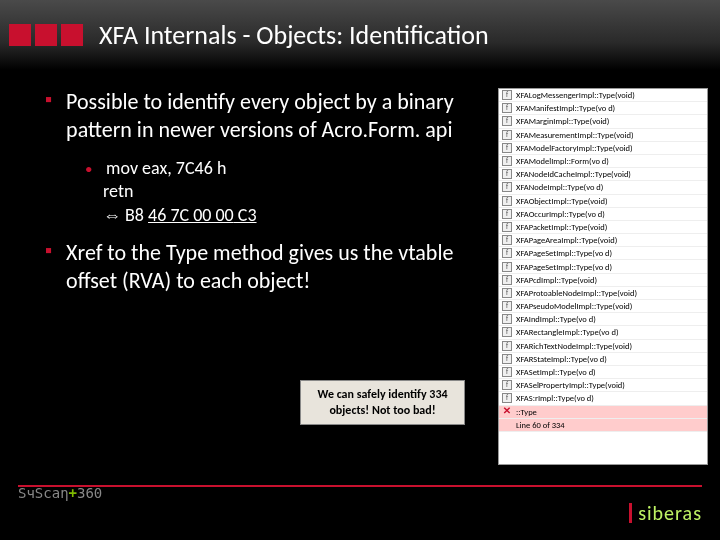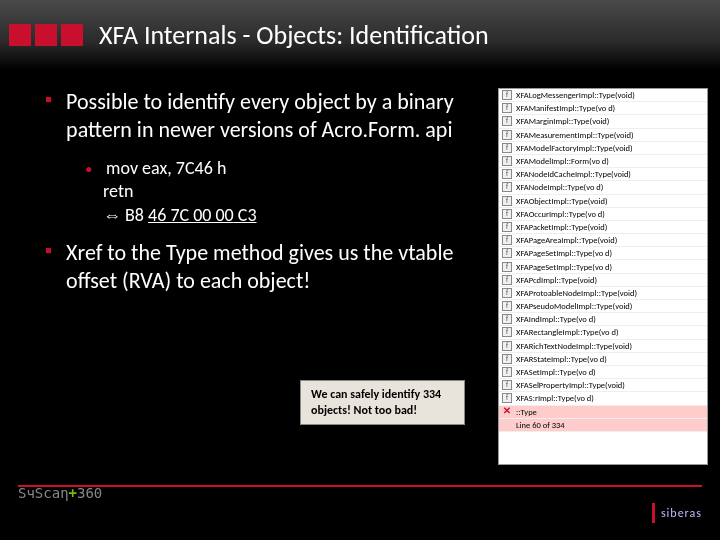--- a/index.html
+++ b/index.html
@@ -10,31 +10,31 @@
 .body{display:flex;padding:18px 12px 0 45px;height:395px}
 .left{flex:1;padding-right:8px}
 .right{width:210px;background:#fff;border:1px solid #999;font-size:9px;color:#000}
 .bp{display:flex;margin-bottom:14px}
 .bp .bm{color:#c8102e;font-size:20px;margin-right:14px;line-height:1.1}
 .bp .txt{font-size:22px;line-height:1.25}
 .sub{margin-left:40px;margin-bottom:12px}
 .sub .sbm{color:#c8102e;font-size:15px;margin-right:10px}
 .sub .stxt{font-size:18px;line-height:1.3}
 .subline{margin-left:18px}
-.callout{position:absolute;left:300px;top:380px;background:#e8e4dc;border:1px solid #888;padding:6px 10px;font-size:12px;color:#000;font-weight:bold;width:165px;line-height:1.3}
+.callout{position:absolute;left:300px;top:380px;background:#e8e4dc;border:1px solid #888;padding:6px 10px;font-size:12px;color:#000;font-weight:bold;width:165px;text-align:center;line-height:1.3}
 .arrow{position:absolute;left:340px;top:360px;color:#000;font-size:18px;transform:rotate(-30deg)}
 .footer{position:absolute;bottom:0;left:0;right:0;height:55px;display:flex;padding:0 18px}
 .fline{position:absolute;top:0;left:18px;right:18px;height:2px;background:#c8102e}
 .flogo{font-size:14px;color:#888;font-family:monospace}
 .plus{color:#7fba00;font-weight:bold}
 .fctr{position:absolute;left:50%;transform:translateX(-50%);font-size:12px;color:#aaa}
 .fctr .pn{color:#c8102e}
 .frlogo{margin-left:auto;display:flex;align-items:center}
 .frlogo .bar{width:3px;height:20px;background:#c8102e;margin-right:6px}
-.frlogo .t{font-size:12px;color:#c4b5fd;letter-spacing:1px}
+.frlogo .t{font-size:20px;color:#bef264;letter-spacing:1px}
 .row{display:flex;align-items:center;height:13.2px;border-bottom:1px solid #eee;padding-left:3px}
 .ic{width:10px;height:10px;border:1px solid #888;background:#f0f0f0;margin-right:4px;font-size:7px;text-align:center;line-height:8px;color:#555}
 .ic.x{border:none;background:none;color:#c8102e;font-weight:bold;font-size:10px}
 .rn{font-size:8.5px;white-space:nowrap;overflow:hidden}
 .hl{background:#ffcccc}
 </style>
 </head>
 <body>
 
 <div class="header">

